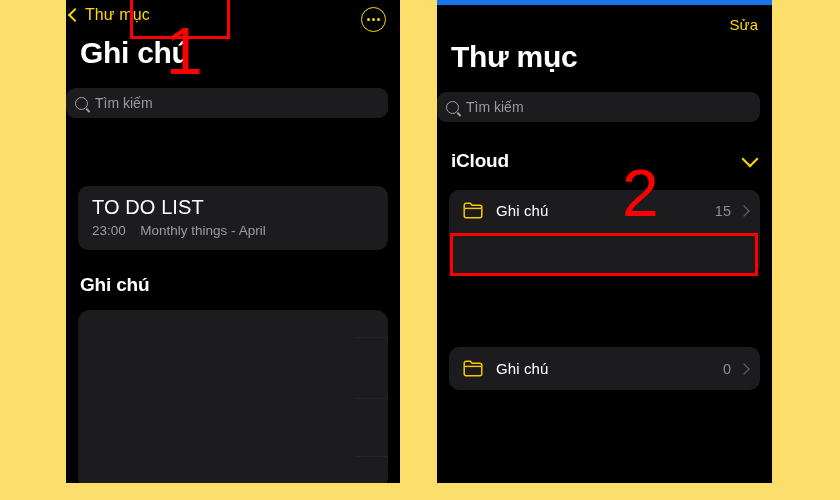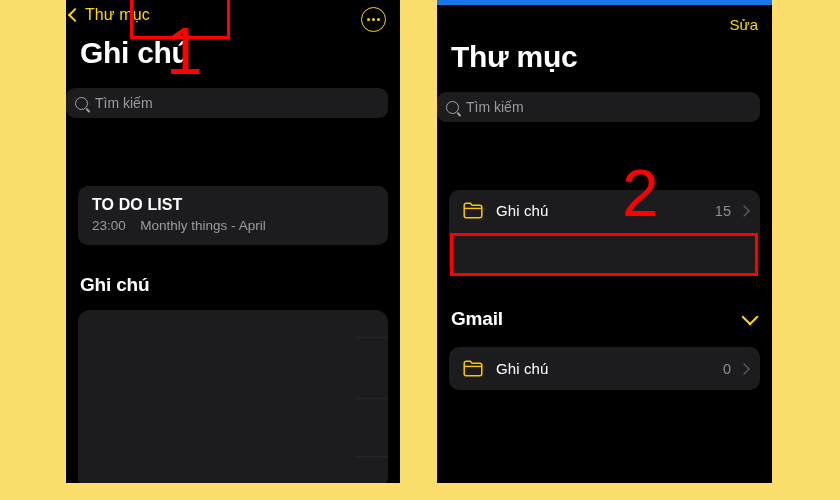--- a/index.html
+++ b/index.html
@@ -160,22 +160,22 @@
     position: absolute;
     left: 12px; right: 12px;
     background: #1C1C1E;
     border-radius: 10px;
   }
   .note-item {
     padding: 10px 14px 12px 14px;
   }
   .note-title {
     color: #FFFFFF;
-    font-size: 16px;
-    font-weight: bold;
+    font-size: 20px;
+    font-weight: normal;
     letter-spacing: .1px;
   }
   .note-sub {
     margin-top: 4px;
     color: #9C9CA1;
     font-size: 13.5px;
   }
 
   .folder-row {
     height: 41px;
@@ -296,39 +296,39 @@
       <div class="edit-btn">Sửa</div>
     </div>
 
     <div class="big-title" id="title-right">Thư mục</div>
 
     <div class="search" id="search-right">
       <span class="mag"></span>
       <span class="search-ph">Tìm kiếm</span>
     </div>
 
+    <div class="section-head" style="top:150px;">
+      <span class="label">iCloud</span>
+      <span class="chev-down"></span>
+    </div>
 
     <div class="card" style="top:190px;height:86px;">
 
       <div class="folder-row">
         <svg width="20" height="17" viewBox="0 0 20 17">
           <path d="M1.2 3.2a2 2 0 0 1 2-2h4.1l1.8 2.1h7.7a2 2 0 0 1 2 2v8.4a2 2 0 0 1-2 2H3.2a2 2 0 0 1-2-2z" fill="none" stroke="#FFC400" stroke-width="1.5"></path>
           <path d="M1.6 6.4h16.6" fill="none" stroke="#FFC400" stroke-width="1.4"></path>
         </svg>
         <span class="row-label">Ghi chú</span>
         <span class="row-count">15</span>
         <span class="chev-right"></span>
       </div>
 
     </div>
 
-    <div class="section-head" style="top:308px;">
-      <span class="label">Gmail</span>
-      <span class="chev-down"></span>
-    </div>
 
     <div class="card" style="top:347px;height:43px;">
       <div class="folder-row" style="height:43px;">
         <svg width="20" height="17" viewBox="0 0 20 17">
           <path d="M1.2 3.2a2 2 0 0 1 2-2h4.1l1.8 2.1h7.7a2 2 0 0 1 2 2v8.4a2 2 0 0 1-2 2H3.2a2 2 0 0 1-2-2z" fill="none" stroke="#FFC400" stroke-width="1.5"></path>
           <path d="M1.6 6.4h16.6" fill="none" stroke="#FFC400" stroke-width="1.4"></path>
         </svg>
         <span class="row-label">Ghi chú</span>
         <span class="row-count">0</span>
         <span class="chev-right"></span>

